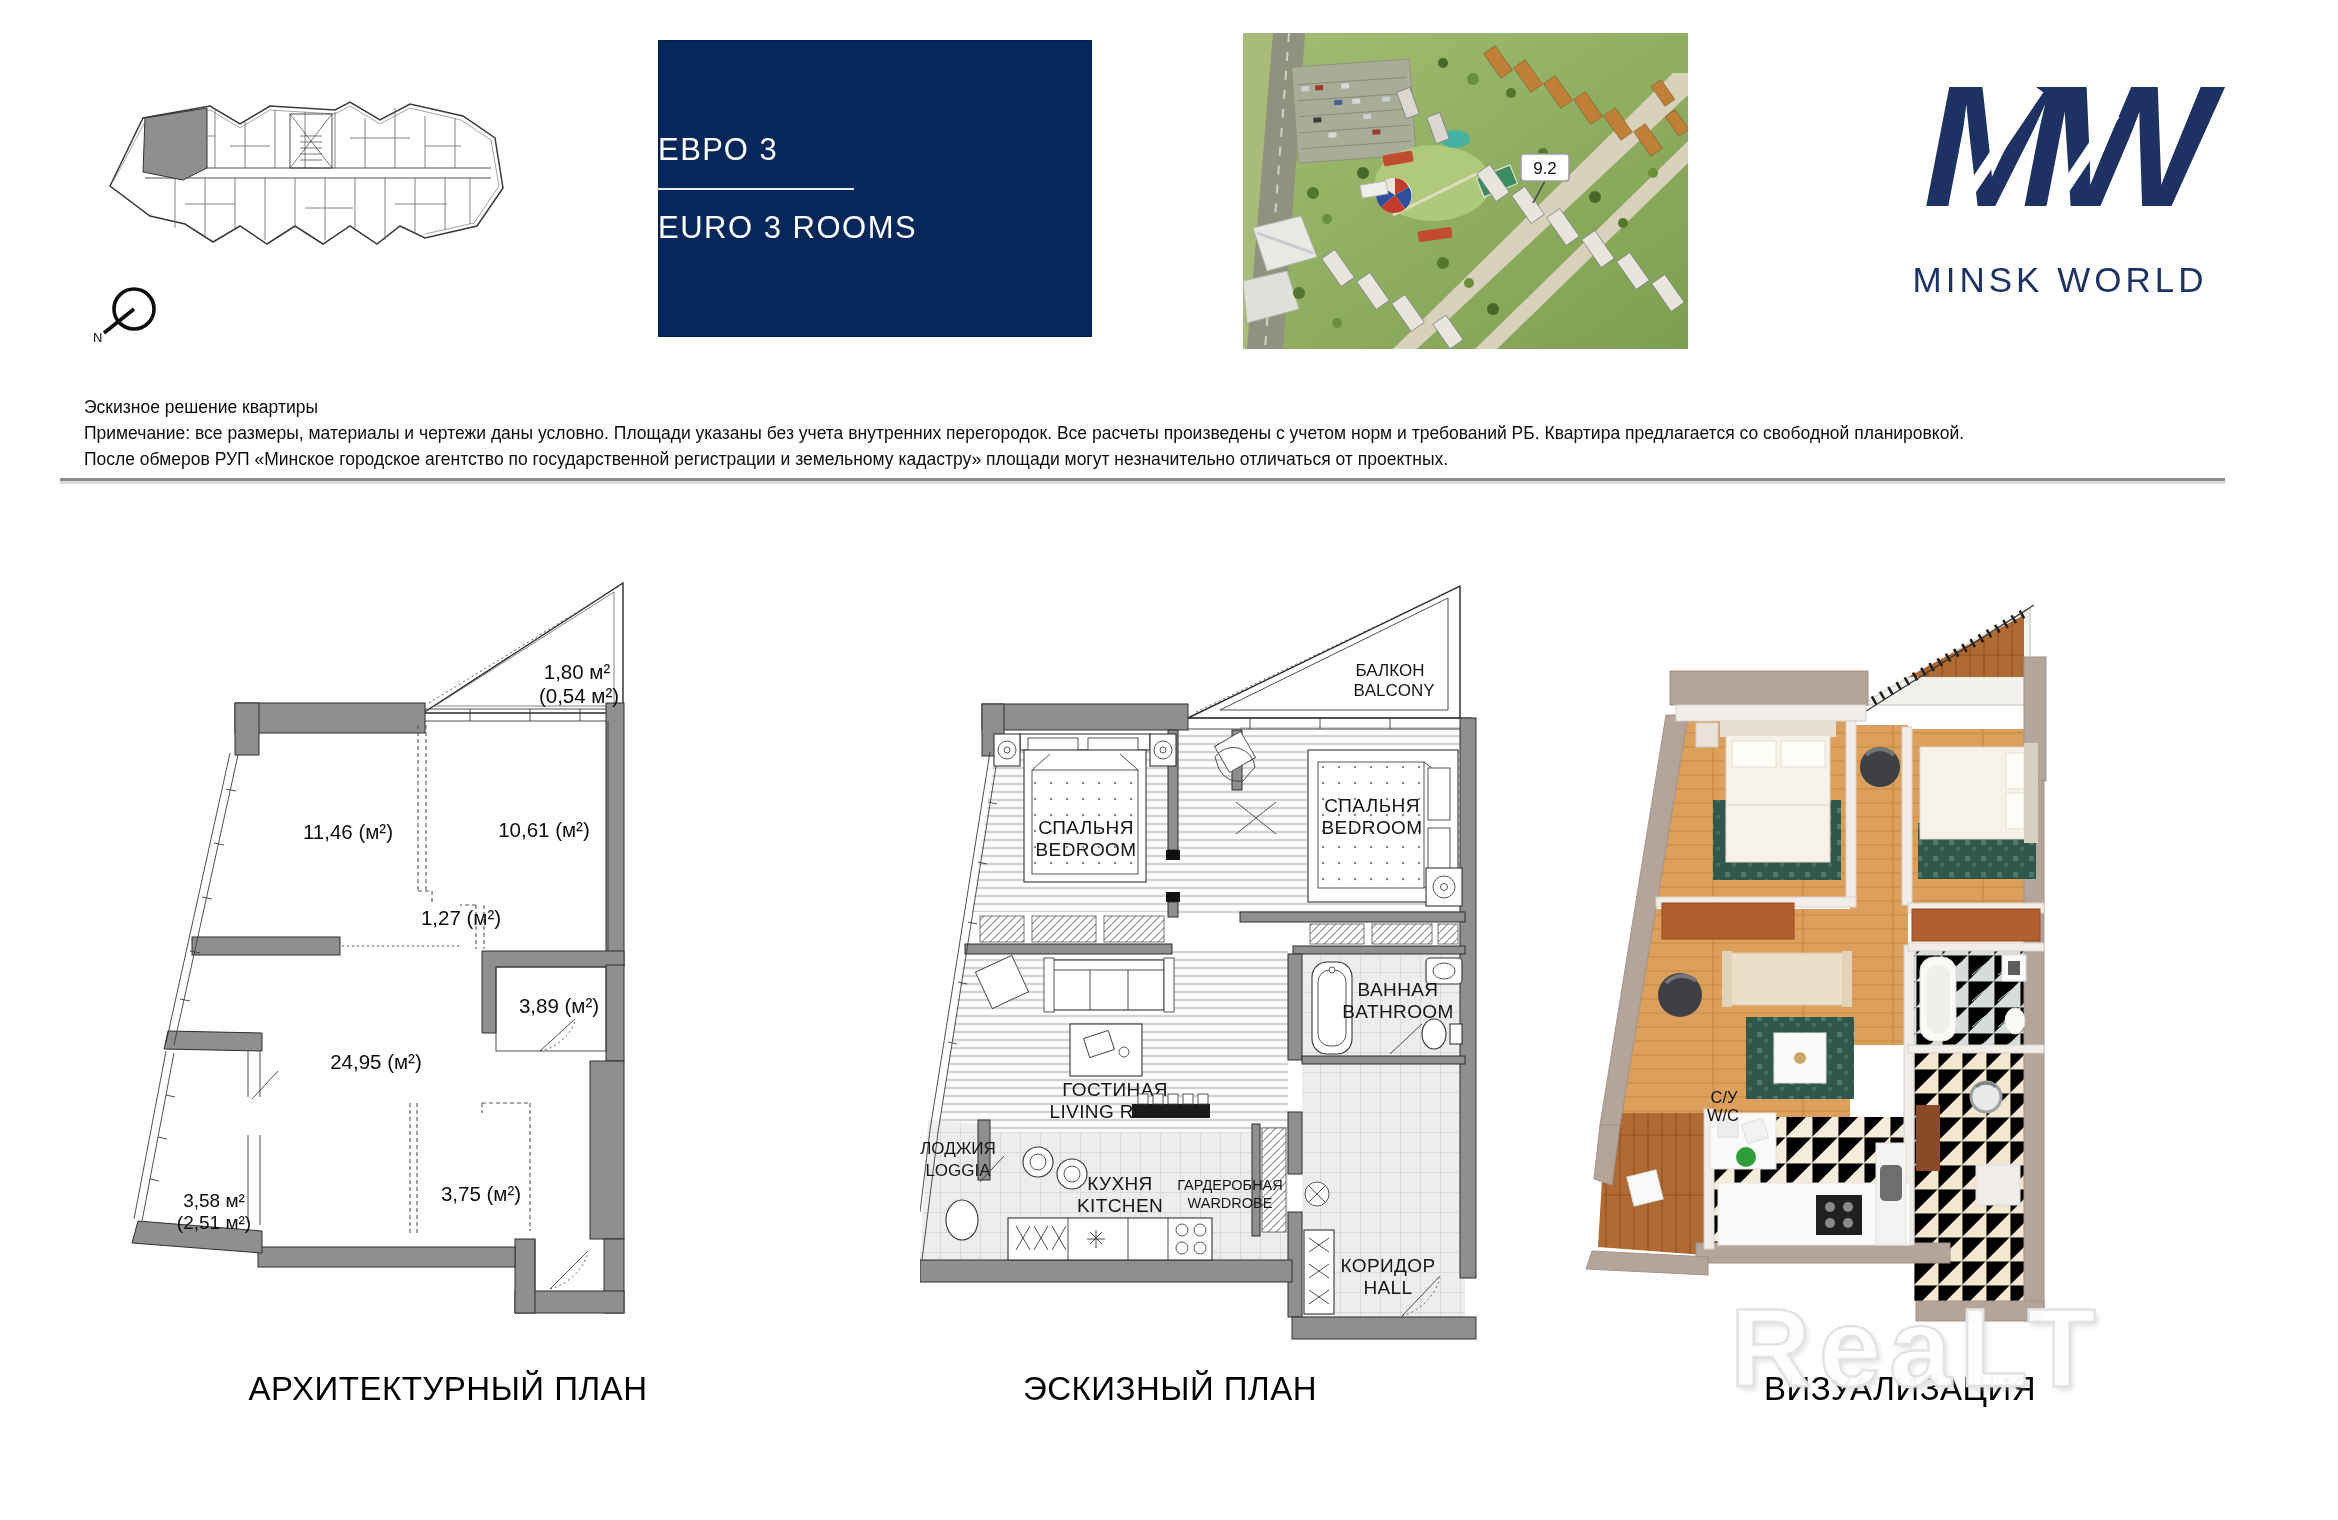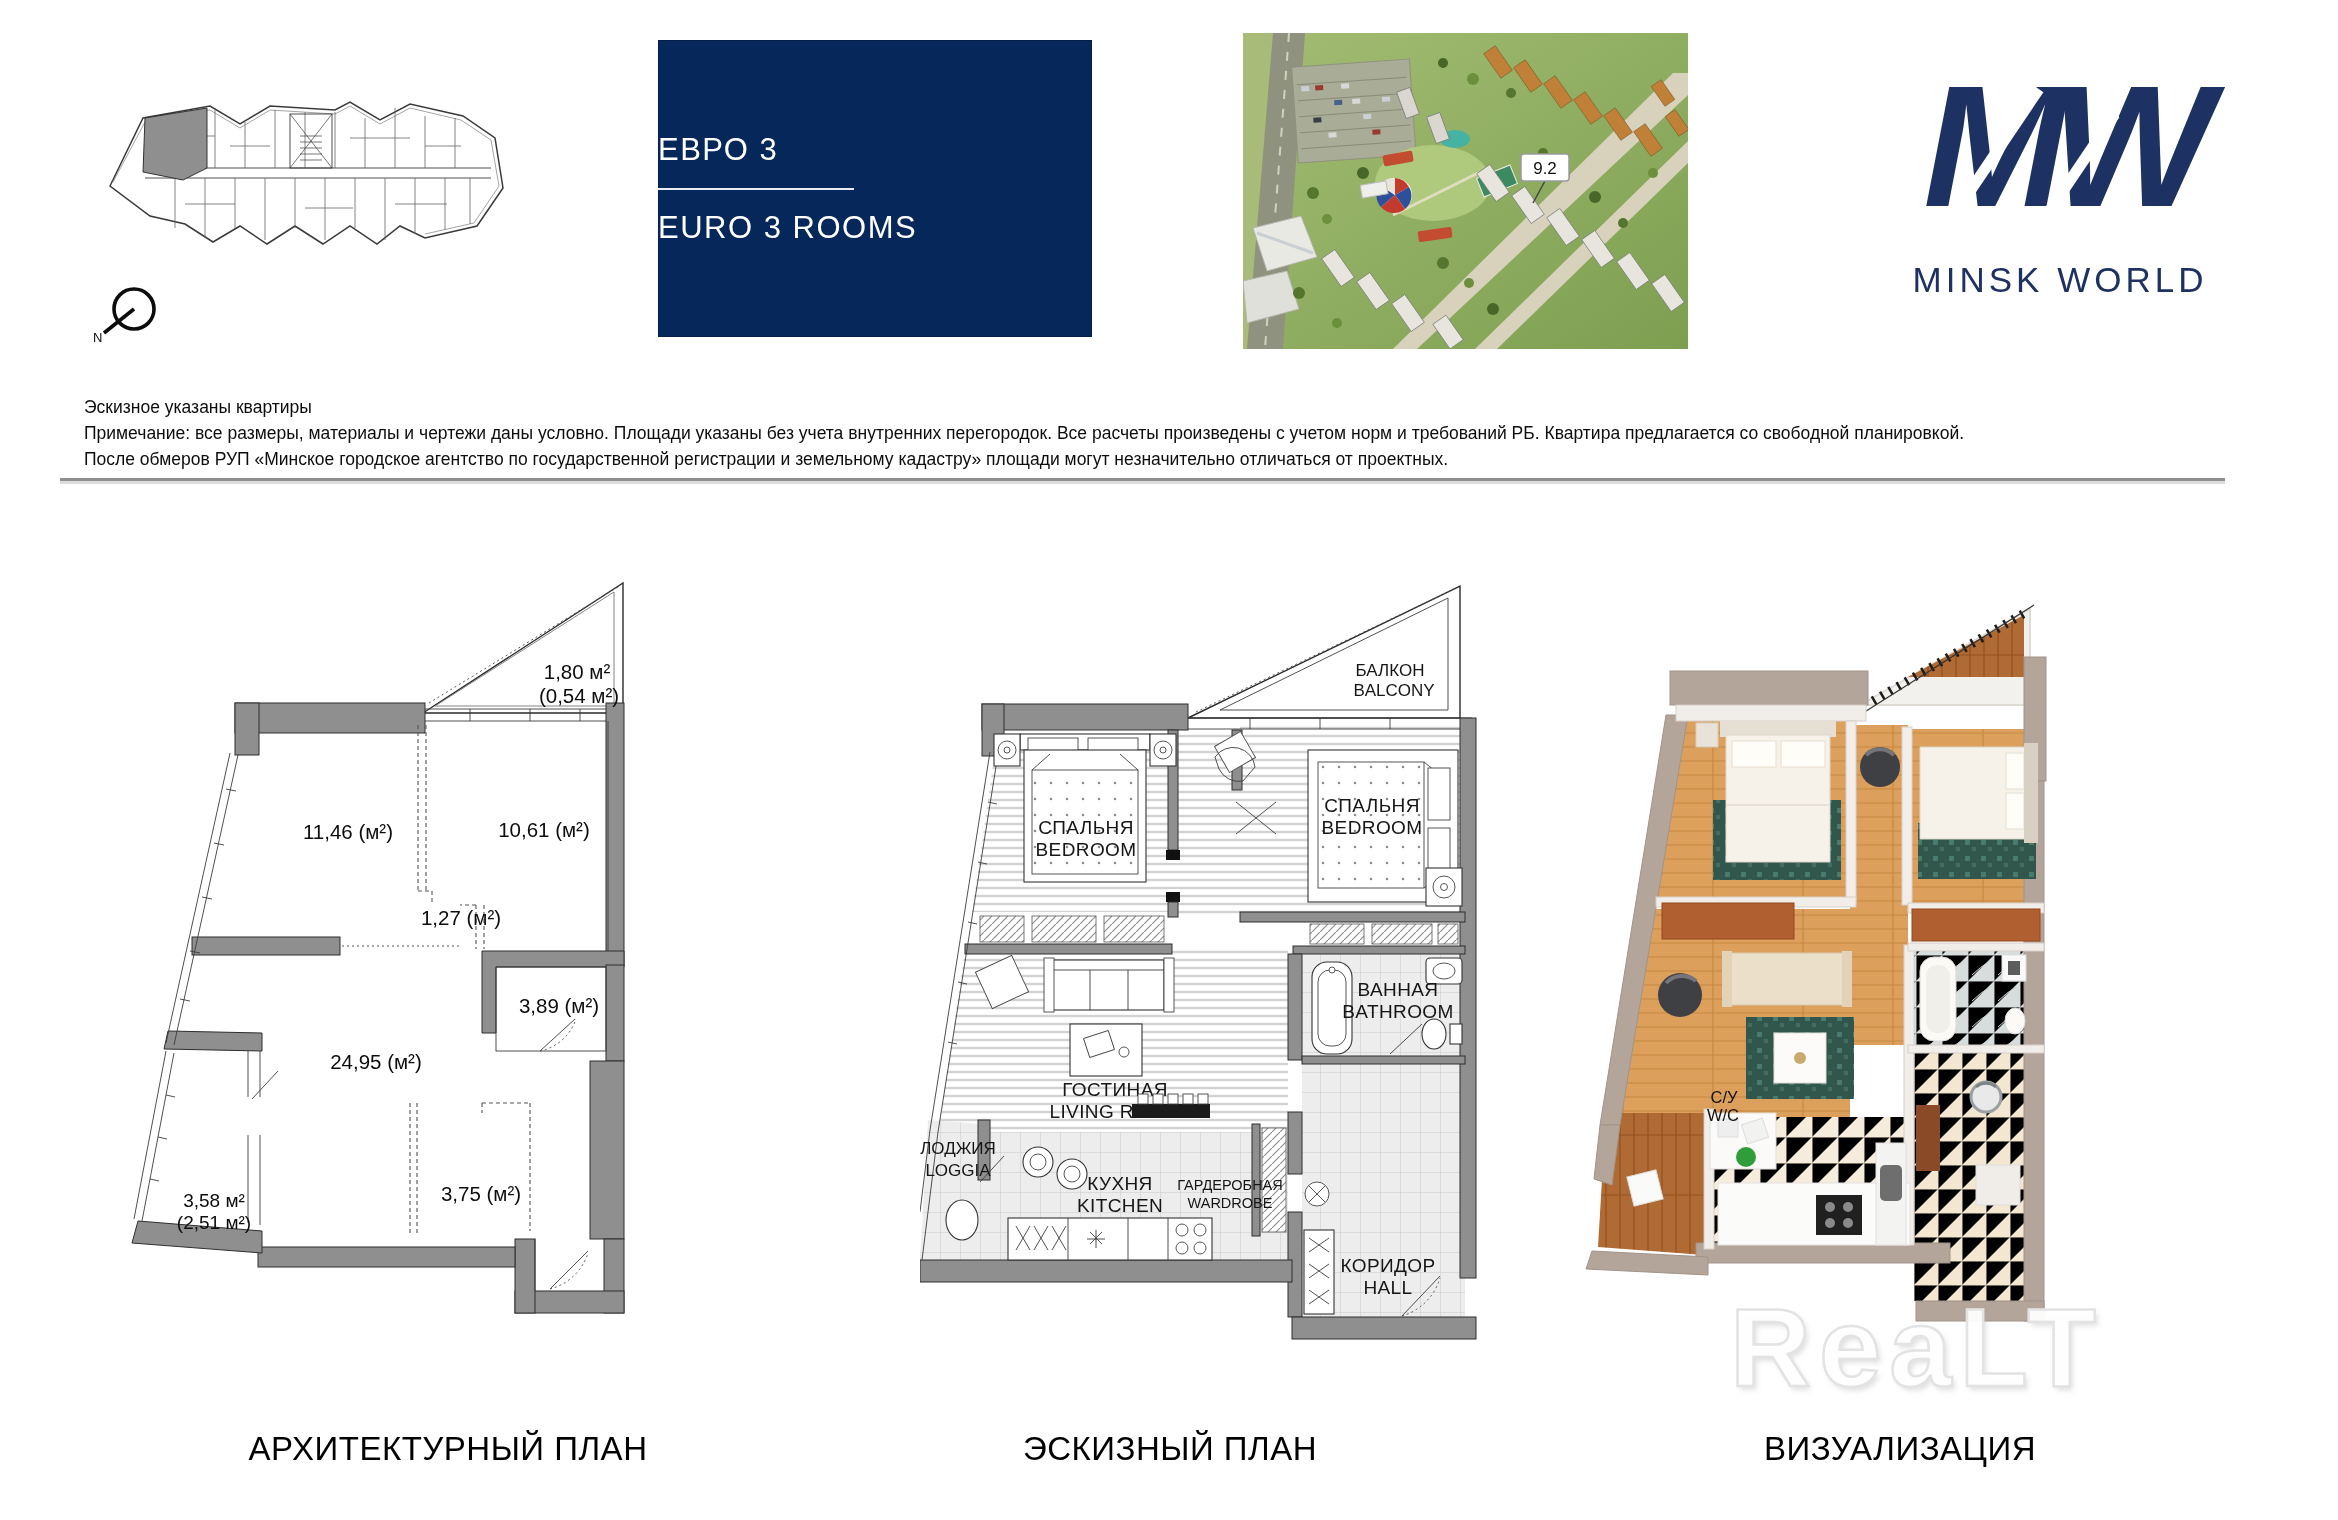--- a/index.html
+++ b/index.html
@@ -23,21 +23,21 @@
   .s2{left:150px;top:45px;}
   .mw-word{margin-top:6px;font-weight:normal;font-size:35px;letter-spacing:4px;color:#1d3263;white-space:nowrap;}
 
   
   .disc{position:absolute;left:84px;top:394px;width:2246px;font-size:17.5px;line-height:26px;color:#0d0d0d;}
 
   .sep{position:absolute;left:60px;top:478px;width:2165px;height:3px;background:#8f8f8f;
        box-shadow:0 3px 0 #dcdcdc;}
 
   
-  .cap{position:absolute;top:1430px;transform:translateX(-50%);font-size:33px;color:#000;
+  .cap{position:absolute;top:1370px;transform:translateX(-50%);font-size:33px;color:#000;
        letter-spacing:0.5px;white-space:nowrap;}
 
   
   .wm{position:absolute;left:1730px;top:1283px;font-size:112px;font-weight:bold;letter-spacing:8px;
       color:rgba(255,255,255,0.95); -webkit-text-stroke:2.5px #e3e3e3;
       text-shadow:3px 4px 5px rgba(170,170,170,0.35);z-index:5;}
 
   
   svg text{font-family:"Liberation Sans", sans-serif;}
   .w{fill:#8f8f8f;stroke:#2e2e2e;stroke-width:1;}
@@ -190,21 +190,21 @@
   <div class="logo">
     <div class="mw-wrap">
       <span class="mw">MW</span>
       <i class="slash s1"></i>
       <i class="slash s2"></i>
     </div>
     <div class="mw-word">MINSK WORLD</div>
   </div>
 
   <div class="disc">
-    <div>Эскизное указаны квартиры</div>
+    <div>Эскизное решение квартиры</div>
     <div>Примечание: все размеры, материалы и чертежи даны условно. Площади указаны без учета внутренних перегородок. Все расчеты произведены с учетом норм и требований РБ. Квартира предлагается со свободной планировкой.</div>
     <div>После обмеров РУП «Минское городское агентство по государственной регистрации и земельному кадастру» площади могут незначительно отличаться от проектных.</div>
   </div>
   <div class="sep"></div>
 
   <svg class="abs" style="left:130px;top:575px" width="510" height="760" viewBox="0 0 510 760">
 
     <g>
       <path class="ln" d="M293,138 L493,8 L493,138 Z"></path>
       <path class="t" style="stroke:#777" d="M305,131 L484,17 L484,131 Z"></path>

